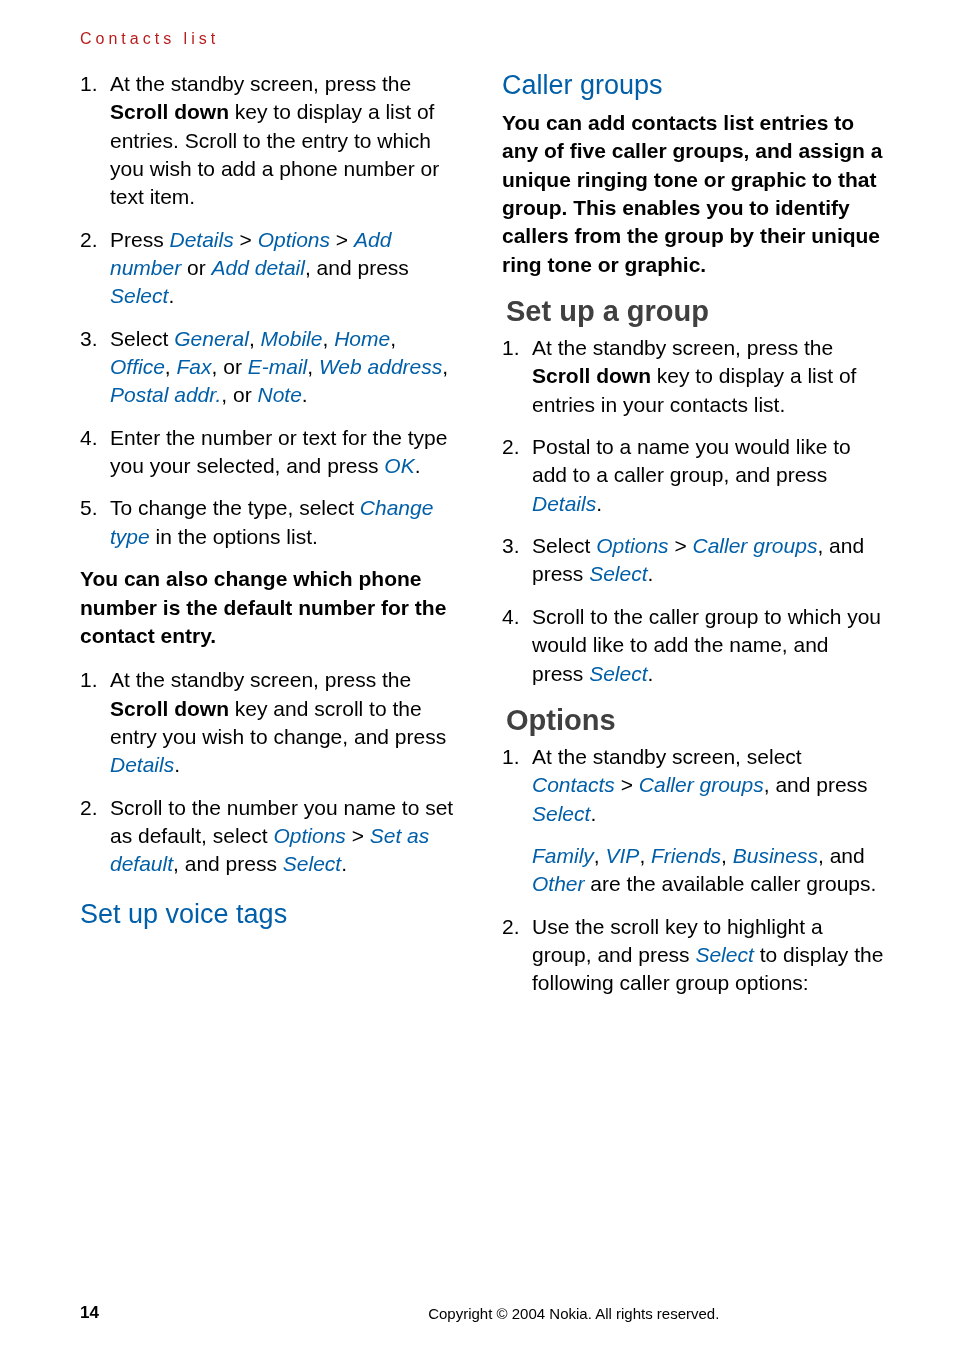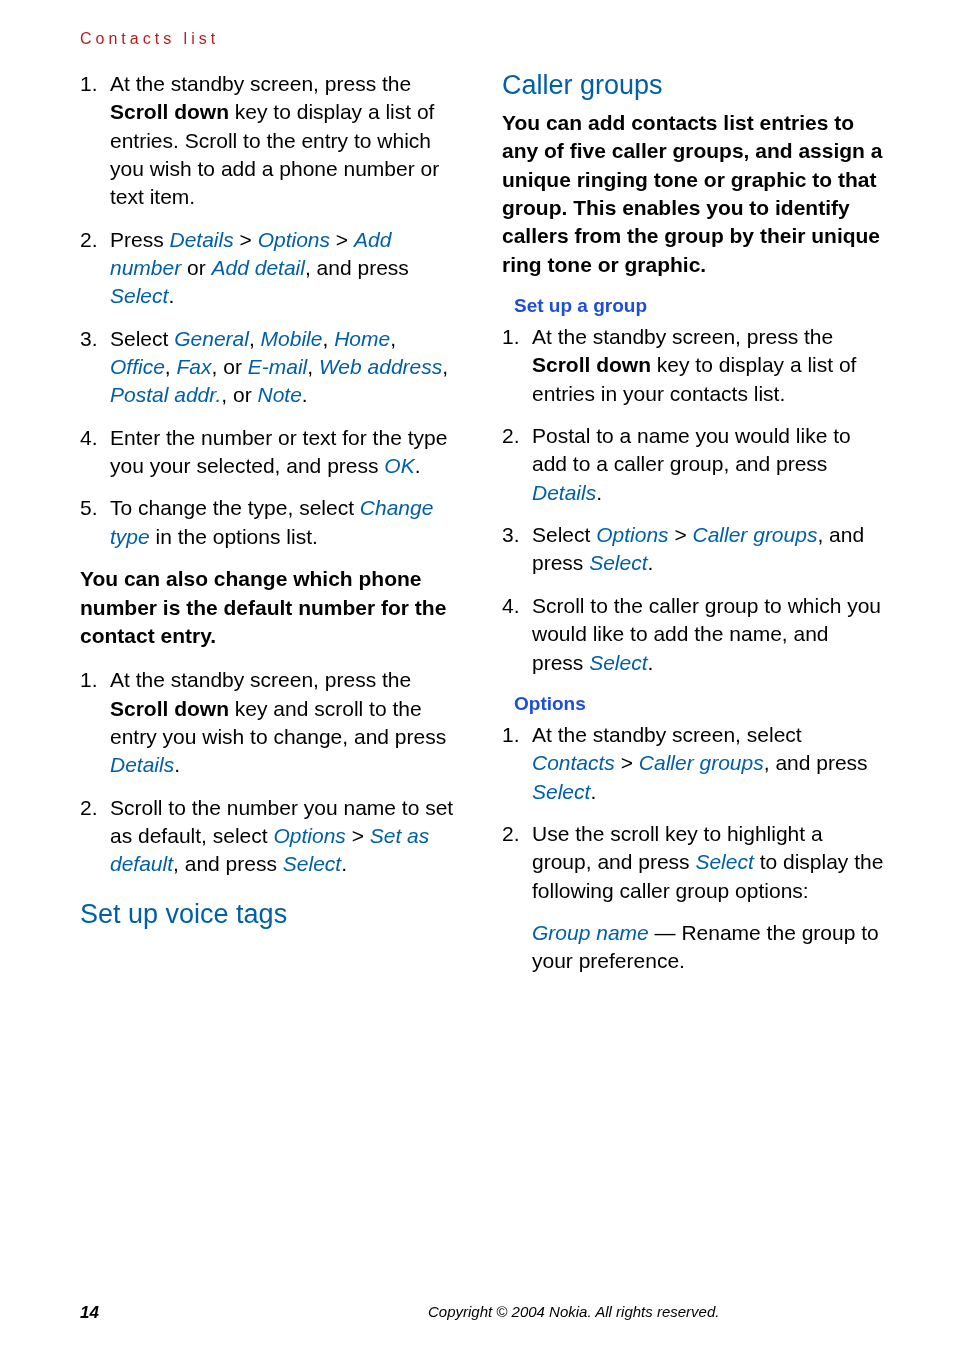--- a/index.html
+++ b/index.html
@@ -46,37 +46,36 @@
     line-height: 1.35;
     margin: 0 0 14px 30px;
   }
   .h2 {
     color: #005fa8;
     font-size: 27px;
     font-weight: 400;
     margin: 20px 0 8px 0;
   }
   .h3 {
-    color: #1d4ed8;
-    font-size: 19px;
+    color: #404040;
+    font-size: 29px;
     font-weight: 700;
-    margin: 16px 0 6px 12px;
+    margin: 16px 0 6px 4px;
   }
   .accent { color: #005fa8; font-style: italic; }
   .link { color: #005fa8; }
   .bold { font-weight: 700; }
   .footer {
     position: absolute;
     left: 80px;
     right: 70px;
     bottom: 30px;
     display: flex;
-    align-items: flex-start;
+    align-items: center;
     font-size: 15px;
-    font-style: italic;
   }
   .footer .pn { font-weight: 700; font-size: 17px; margin-right: auto; }
   .footer .cp { margin: 0 auto; font-weight: 400; }
 </style>
 </head>
 <body>
 
 <div class="page-header">Contacts list</div>
 
 <div class="columns">
@@ -138,25 +137,25 @@
           <div class="ol-num">4.</div>
           <div class="ol-body"><span>Scroll to the caller group to which you would like to add the name, and press </span><span class="accent">Select</span><span>.</span></div>
         </div>
       </div>
     <div class="h3">Options</div>
     <div>
         <div class="ol-item">
           <div class="ol-num">1.</div>
           <div class="ol-body"><span>At the standby screen, select </span><span class="accent">Contacts</span><span> &gt; </span><span class="accent">Caller groups</span><span>, and press </span><span class="accent">Select</span><span>.</span></div>
         </div>
+        <div class="indent-para"><span class="accent">Family</span><span>, </span><span class="accent">VIP</span><span>, </span><span class="accent">Friends</span><span>, </span><span class="accent">Business</span><span>, and </span><span class="accent">Other</span><span> are the available caller groups.</span></div>
         <div class="ol-item">
           <div class="ol-num">2.</div>
           <div class="ol-body"><span>Use the scroll key to highlight a group, and press </span><span class="accent">Select</span><span> to display the following caller group options:</span></div>
         </div>
-        <div class="indent-para"><span class="accent">Group name</span><span> — Rename the group to your preference.</span></div>
       </div>
   </div>
 </div>
 
 <div class="footer">
   <span class="pn">14</span>
   <span class="cp">Copyright © 2004 Nokia. All rights reserved.</span>
 </div>
 
 </body></html>

